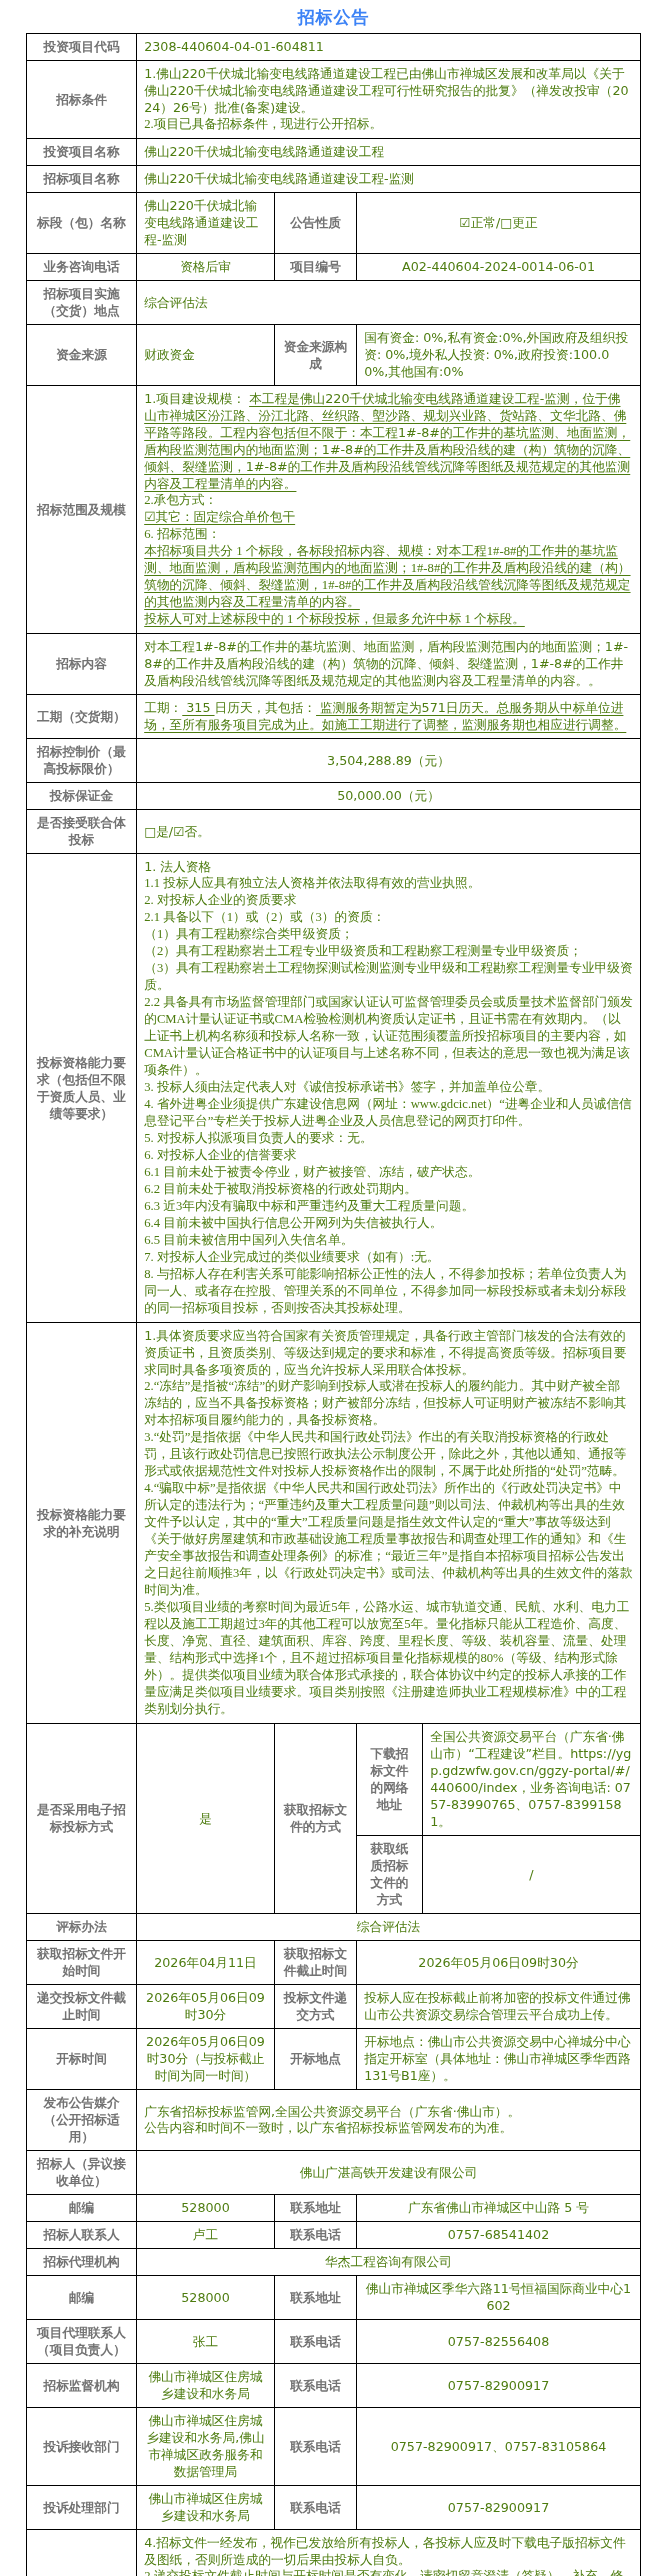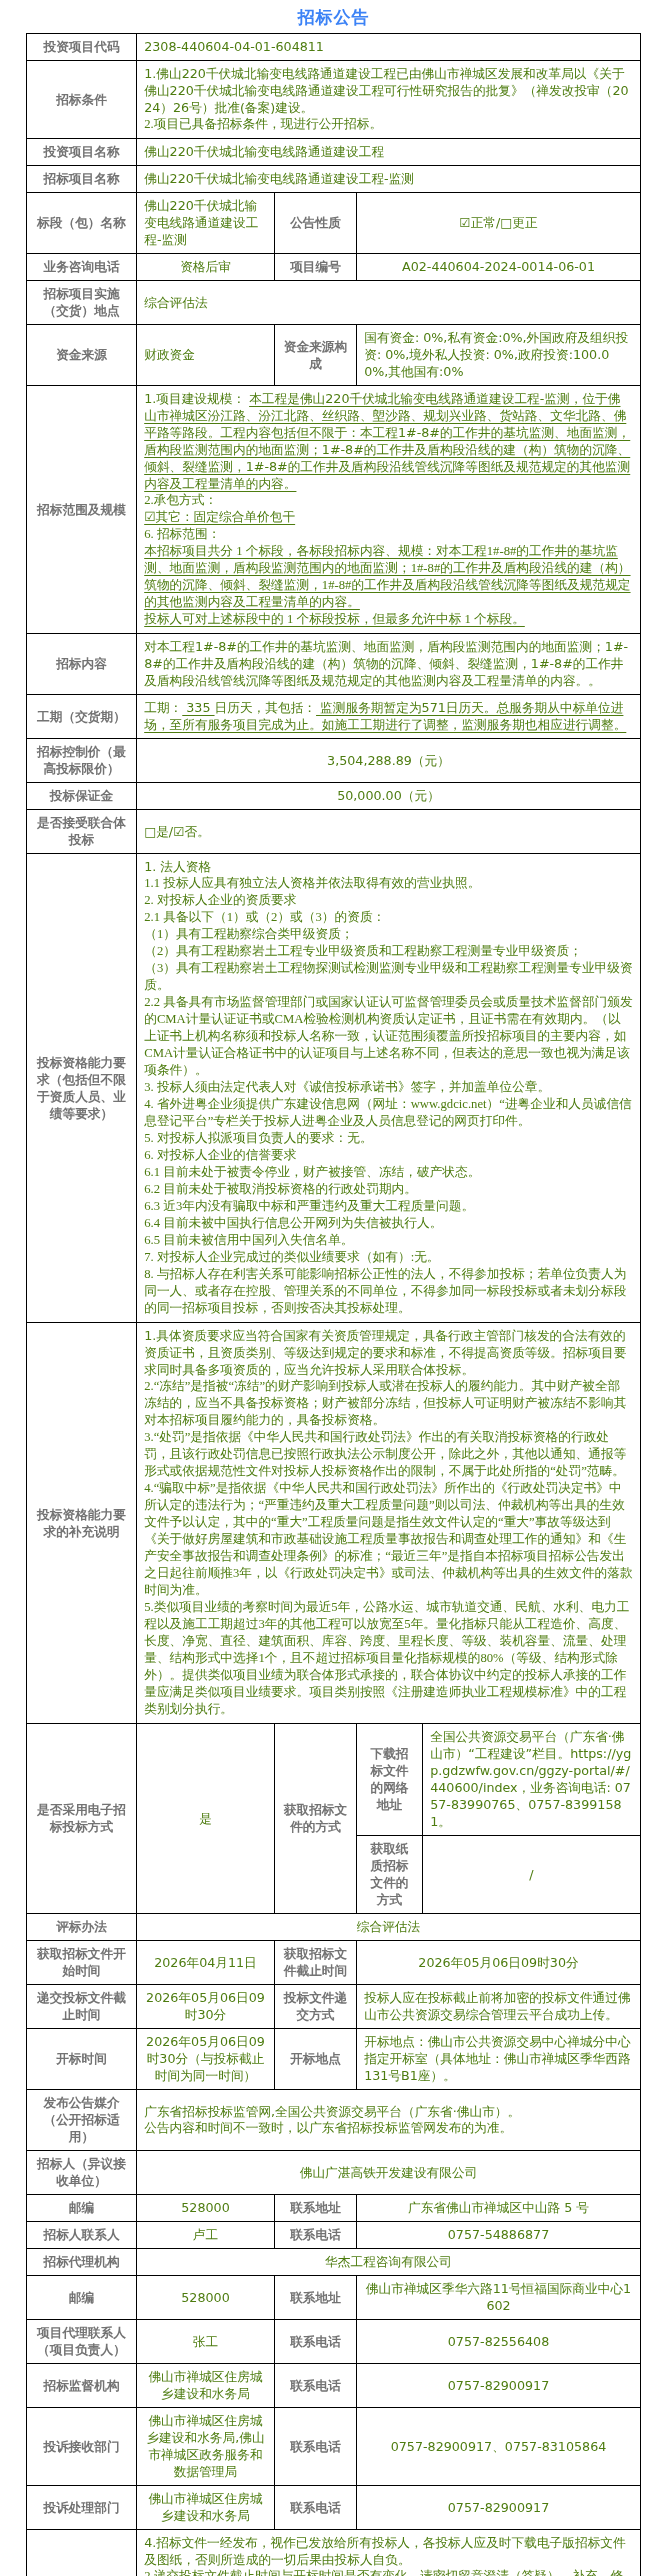--- a/index.html
+++ b/index.html
@@ -161,21 +161,21 @@
         </td>
         <td colspan="4" class="val lft">
           <div class="para"><span>对本工程1#-8#的工作井的基坑监测、地面监测，盾构段监测范围内的地面监测；1#-8#的工作井及盾构段沿线的建（构）筑物的沉降、倾斜、裂缝监测，1#-8#的工作井及盾构段沿线管线沉降等图纸及规范规定的其他监测内容及工程量清单的内容。。</span></div>
         </td>
       </tr>
       <tr>
         <td class="lbl">
           <div class="para"><span>工期（交货期）</span></div>
         </td>
         <td colspan="4" class="val lft">
-          <div class="para"><span>工期：</span><span class="u"> 335 </span><span>日历天，其包括：</span><span class="u"> 监测服务期暂定为571日历天。总服务期从中标单位进场，至所有服务项目完成为止。如施工工期进行了调整，监测服务期也相应进行调整。</span></div>
+          <div class="para"><span>工期：</span><span class="u"> 315 </span><span>日历天，其包括：</span><span class="u"> 监测服务期暂定为571日历天。总服务期从中标单位进场，至所有服务项目完成为止。如施工工期进行了调整，监测服务期也相应进行调整。</span></div>
         </td>
       </tr>
       <tr>
         <td class="lbl">
           <div class="para"><span>招标控制价（最高投标限价）</span></div>
         </td>
         <td colspan="4" class="val ctr">
           <div class="para"><span>3,504,288.89（元）</span></div>
         </td>
       </tr>
@@ -343,21 +343,21 @@
         <td class="lbl">
           <div class="para"><span>招标人联系人</span></div>
         </td>
         <td class="val ctr">
           <div class="para"><span>卢工</span></div>
         </td>
         <td class="lbl">
           <div class="para"><span>联系电话</span></div>
         </td>
         <td colspan="2" class="val ctr">
-          <div class="para"><span>0757-54886877</span></div>
+          <div class="para"><span>0757-68541402</span></div>
         </td>
       </tr>
       <tr>
         <td class="lbl">
           <div class="para"><span>招标代理机构</span></div>
         </td>
         <td colspan="4" class="val ctr">
           <div class="para"><span>华杰工程咨询有限公司</span></div>
         </td>
       </tr>

